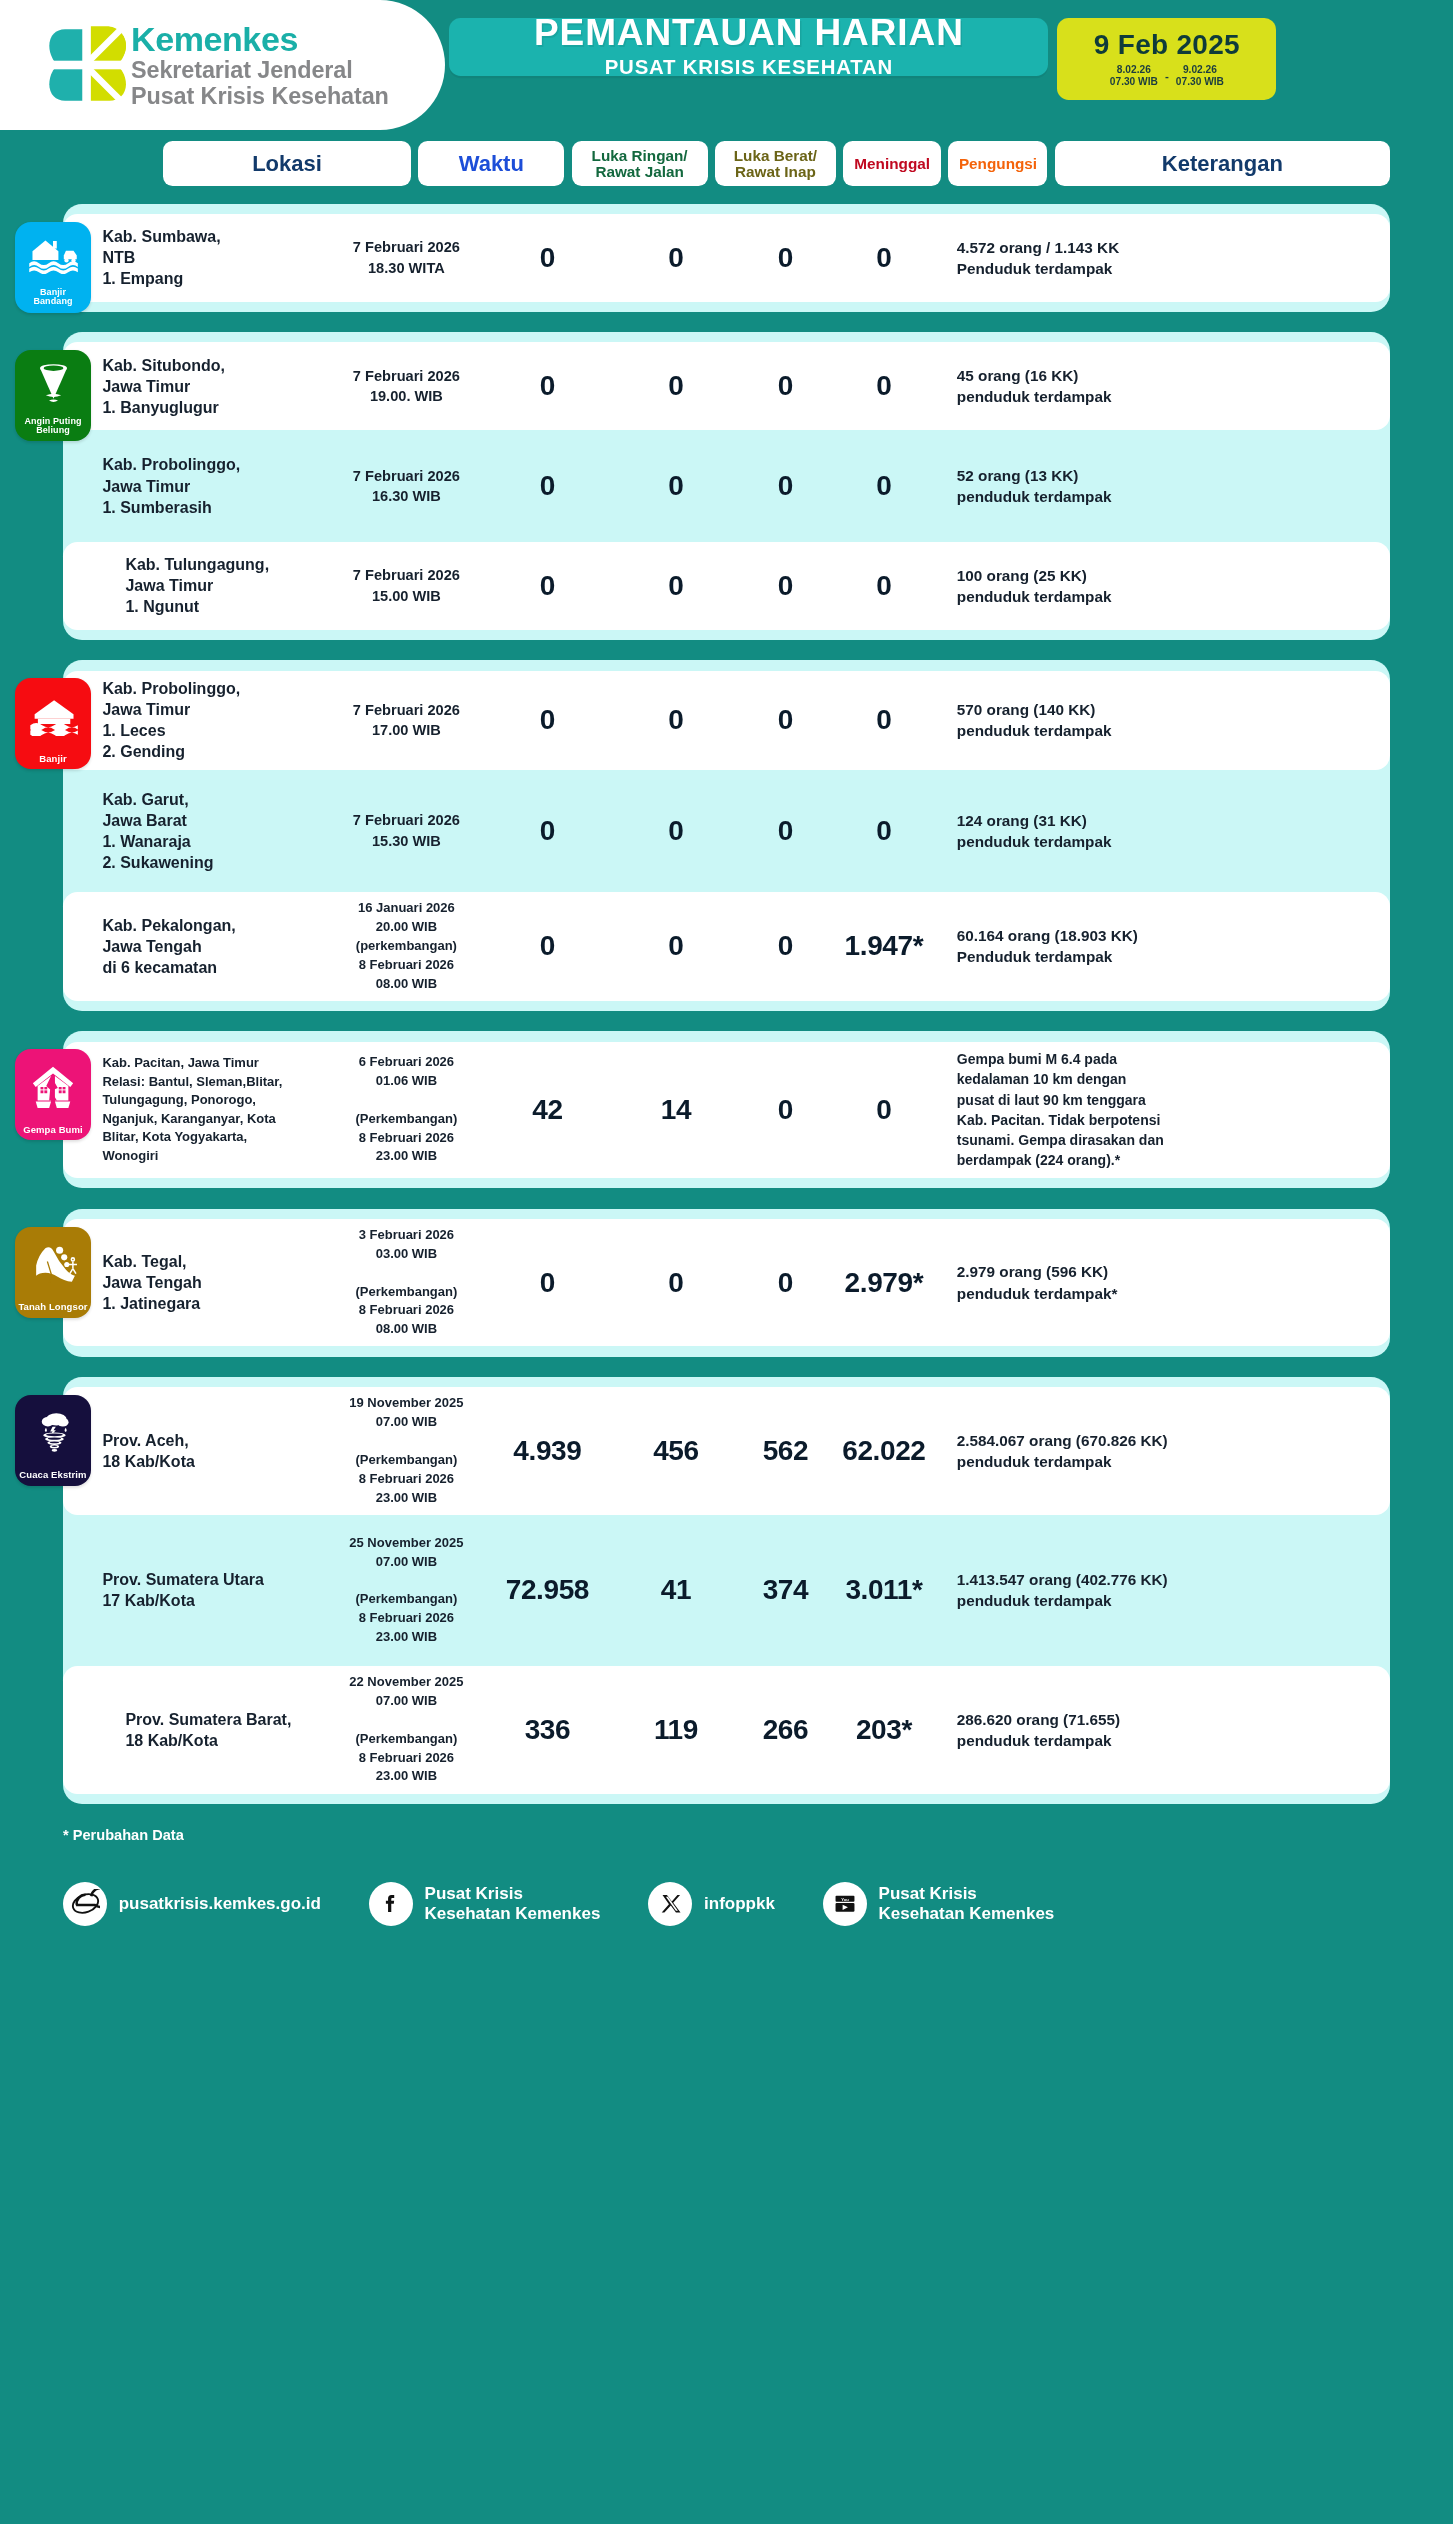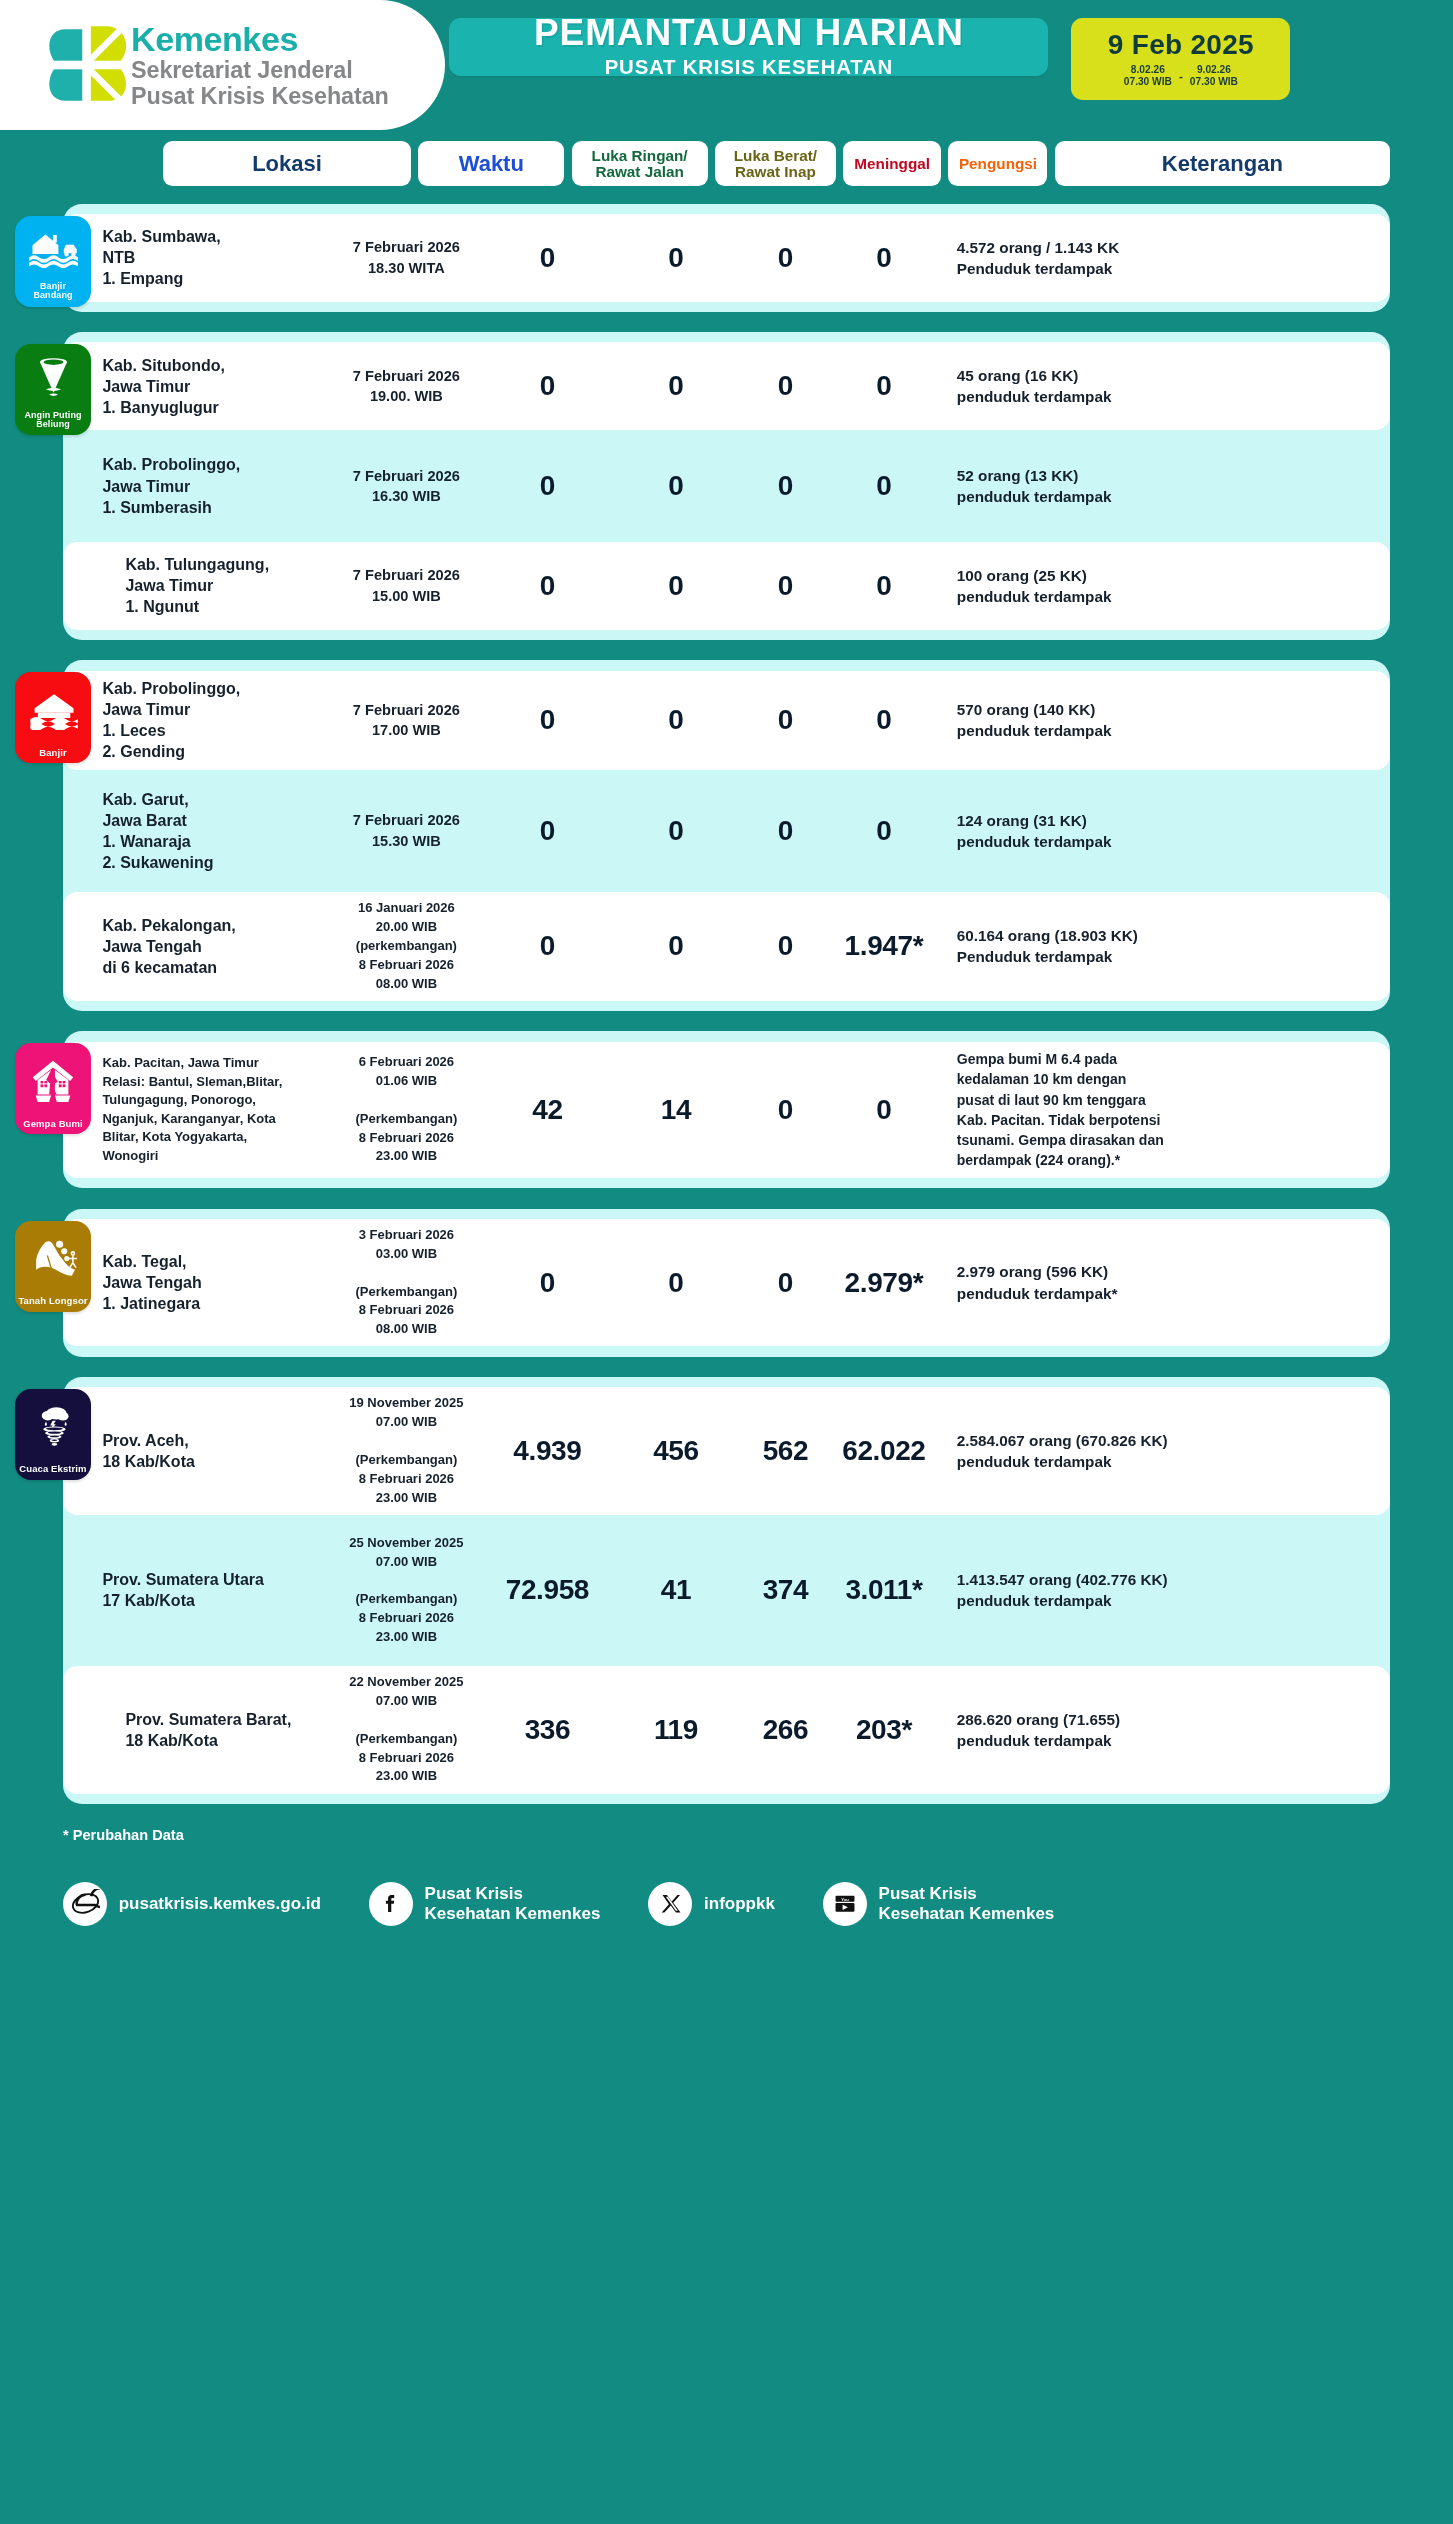--- a/index.html
+++ b/index.html
@@ -60,21 +60,21 @@
   .title-main {
     color: #ffffff; font-size: 37px; font-weight: bold; letter-spacing: 0.9px;
     line-height: 1.0;
     text-shadow: 1.5px 1.5px 0 rgba(0,0,0,0.08);
   }
   .title-sub {
     color: #ffffff; font-size: 20.4px; font-weight: bold; letter-spacing: 0.8px; margin-top: 5.8px;
   }
 
   .date-chip {
-    margin-left: 23px;
+    margin-left: 9px;
     margin-top: 17.5px;
     width: 219px;
     height: 82px;
     background: #D8E01B;
     border-radius: 11.7px;
     display: flex;
     flex-direction: column;
     align-items: center;
     justify-content: center;
     flex: 0 0 auto;
@@ -118,21 +118,21 @@
   .group {
     position: relative;
     background: #CBF7F6;
     border-radius: 19px;
     margin-bottom: 20.4px;
     padding: 10.2px 0;
   }
   .badge {
     position: absolute;
     left: -48px;
-    top: 12px;
+    top: 18px;
     width: 76px;
     height: 91px;
     border-radius: 16px;
     display: flex;
     flex-direction: column;
     align-items: center;
     justify-content: flex-end;
     padding-bottom: 5.8px;
     z-index: 6;
     box-shadow: 0 1.5px 2.9px rgba(0,0,0,0.12);

